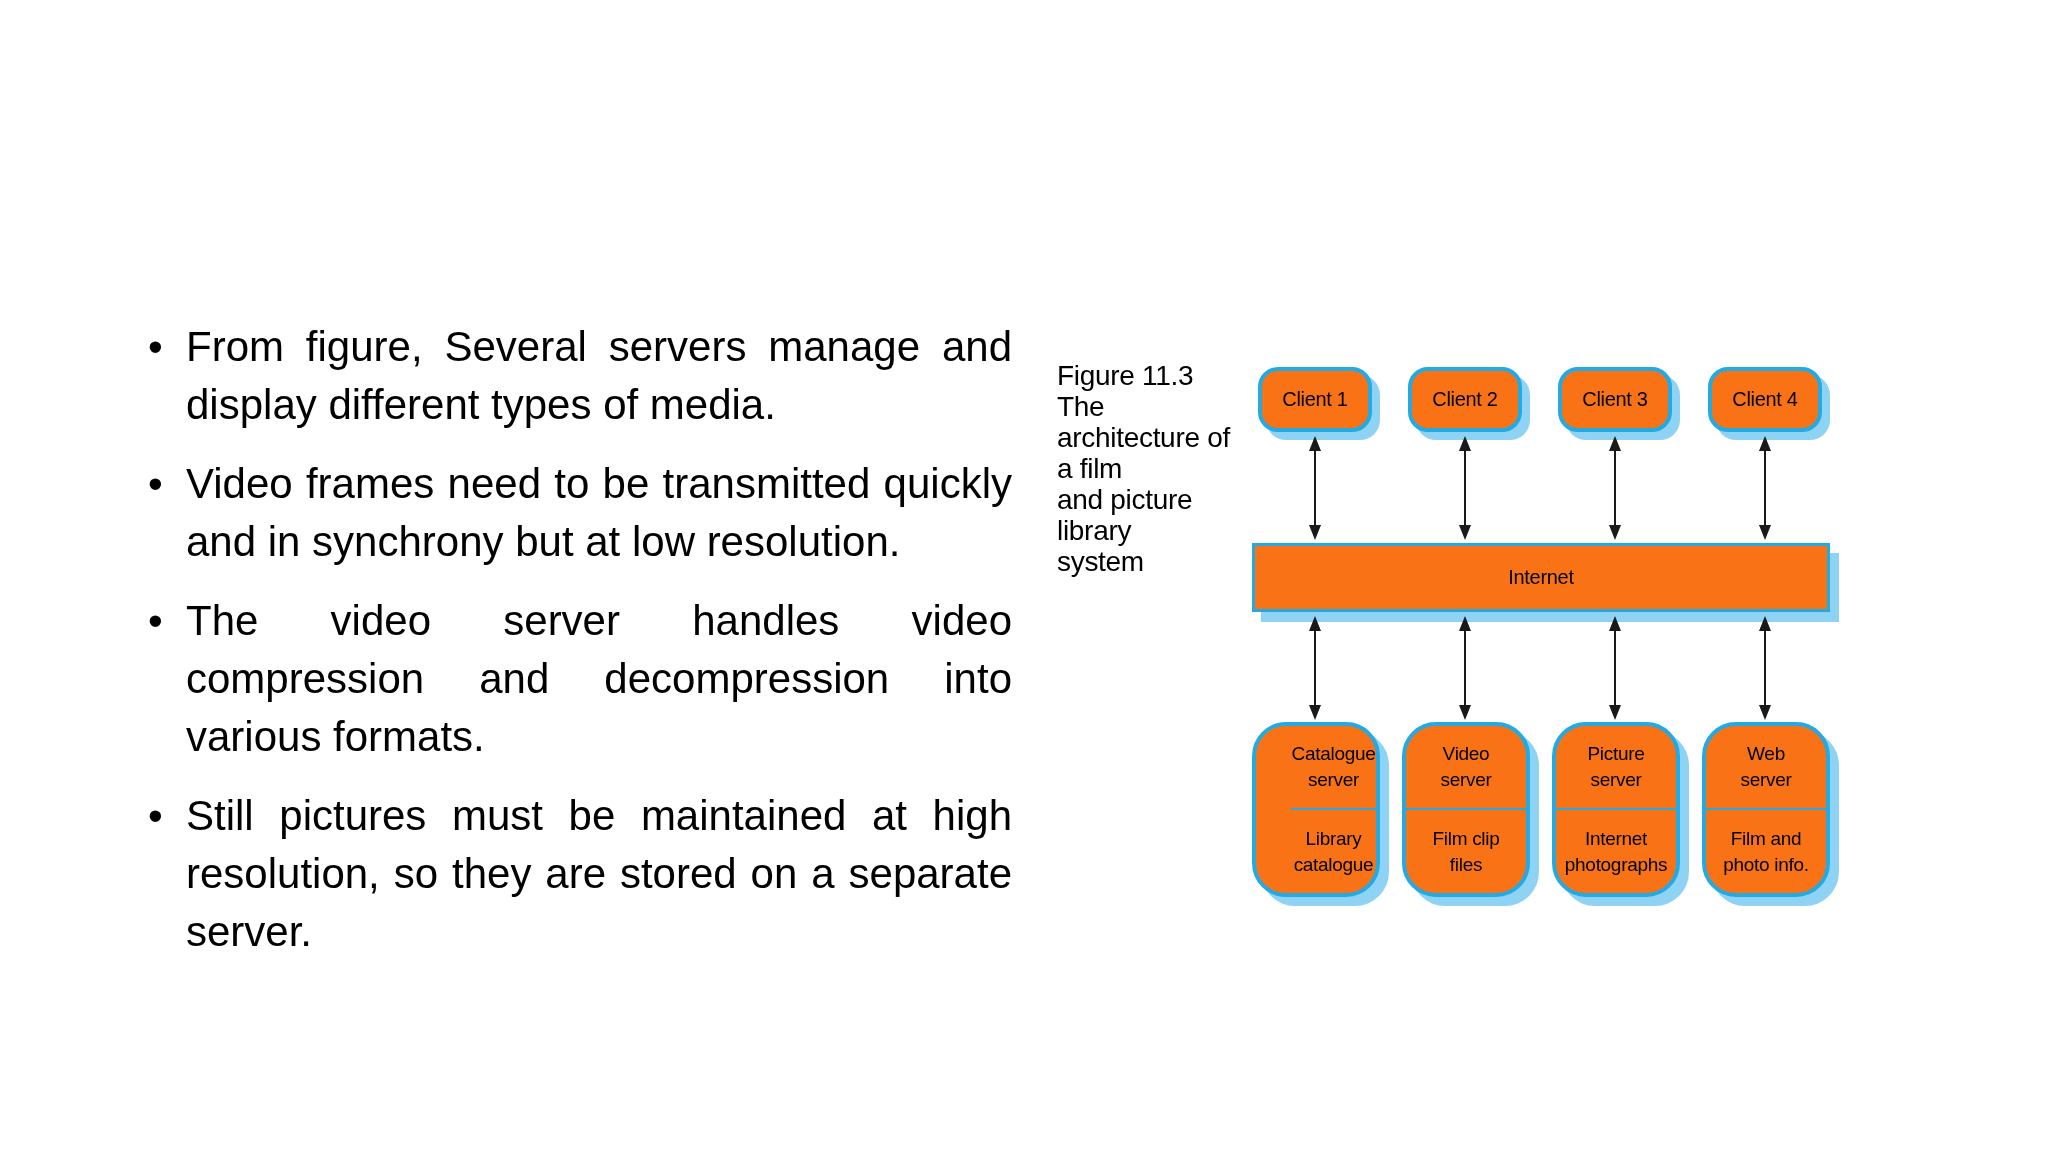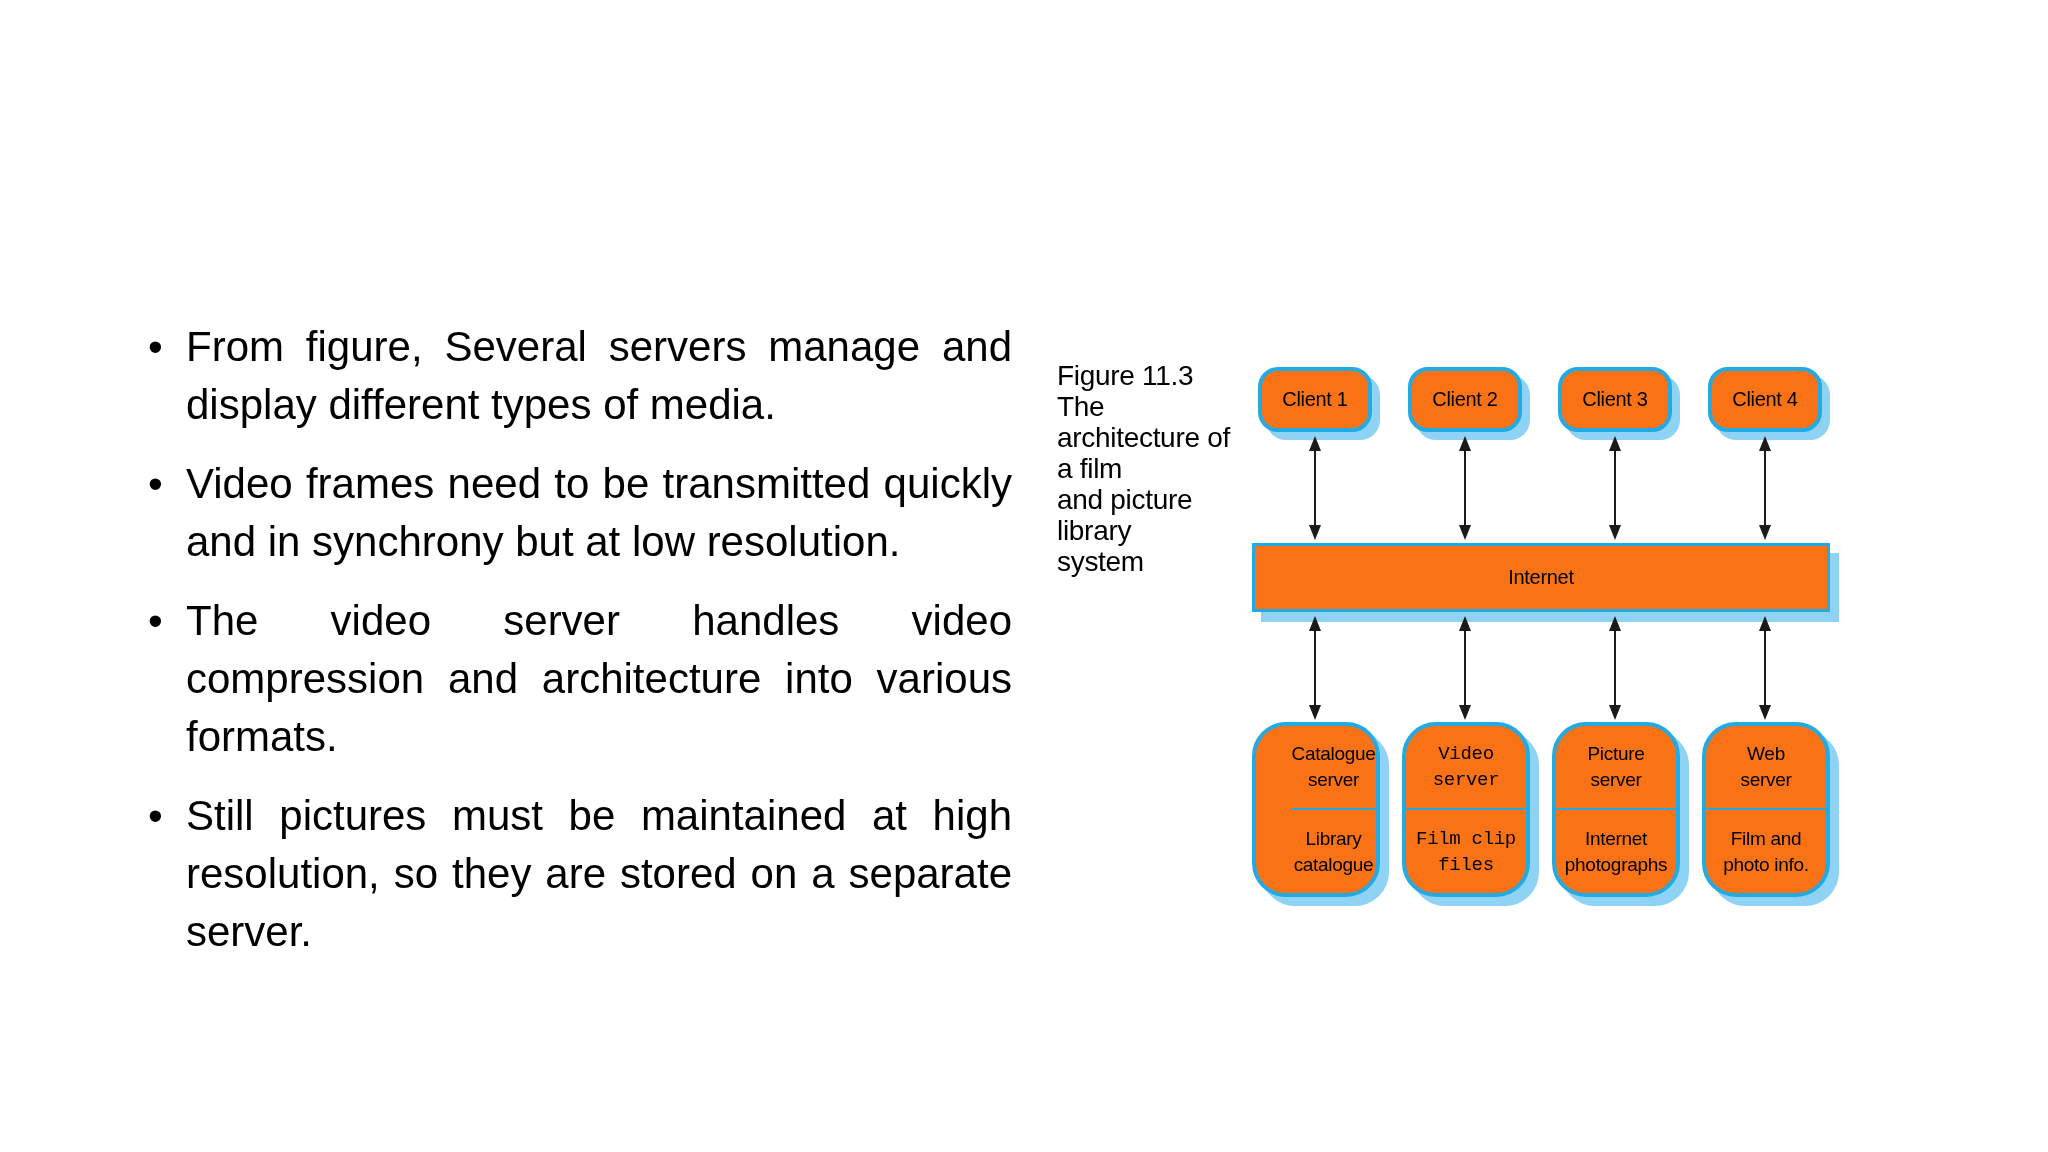--- a/index.html
+++ b/index.html
@@ -124,31 +124,31 @@
     border-right: 6px solid transparent;
   }
   .varrow::before { top: 0; border-bottom: 15px solid #1a1a1a; }
   .varrow::after  { bottom: 0; border-top: 15px solid #1a1a1a; }
 
   .a1 { left: 1308px; } .a2 { left: 1458px; } .a3 { left: 1608px; } .a4 { left: 1758px; }
   .row-top { top: 436px; }
   .row-bottom { top: 616px; }
 
   .c1 { left: 1258px; } .c2 { left: 1408px; } .c3 { left: 1558px; } .c4 { left: 1708px; }
-  .s1 { left: 1252px; padding-left: 35px; } .s2 { left: 1402px; font-family: Liberation Mono, monospace; } .s3 { left: 1552px; } .s4 { left: 1702px; }
+  .s1 { left: 1252px; padding-left: 35px; } .s2 { left: 1402px; } .s3 { left: 1552px; } .s4 { left: 1702px; }
 </style>
 </head>
 <body>
 
 <div class="slide">
 
   <ul class="bullets">
     <li>From figure, Several servers manage and display different types of media.</li>
     <li>Video frames need to be transmitted quickly and in synchrony but at low resolution.</li>
-    <li>The video server handles video compression and architecture into various formats.</li>
+    <li>The video server handles video compression and decompression into various formats.</li>
     <li>Still pictures must be maintained at high resolution, so they are stored on a separate server.</li>
   </ul>
 
   <div class="figure">
 
     <div class="caption pre">Figure 11.3 The
 architecture of a film
 and picture library
 system</div>
 

